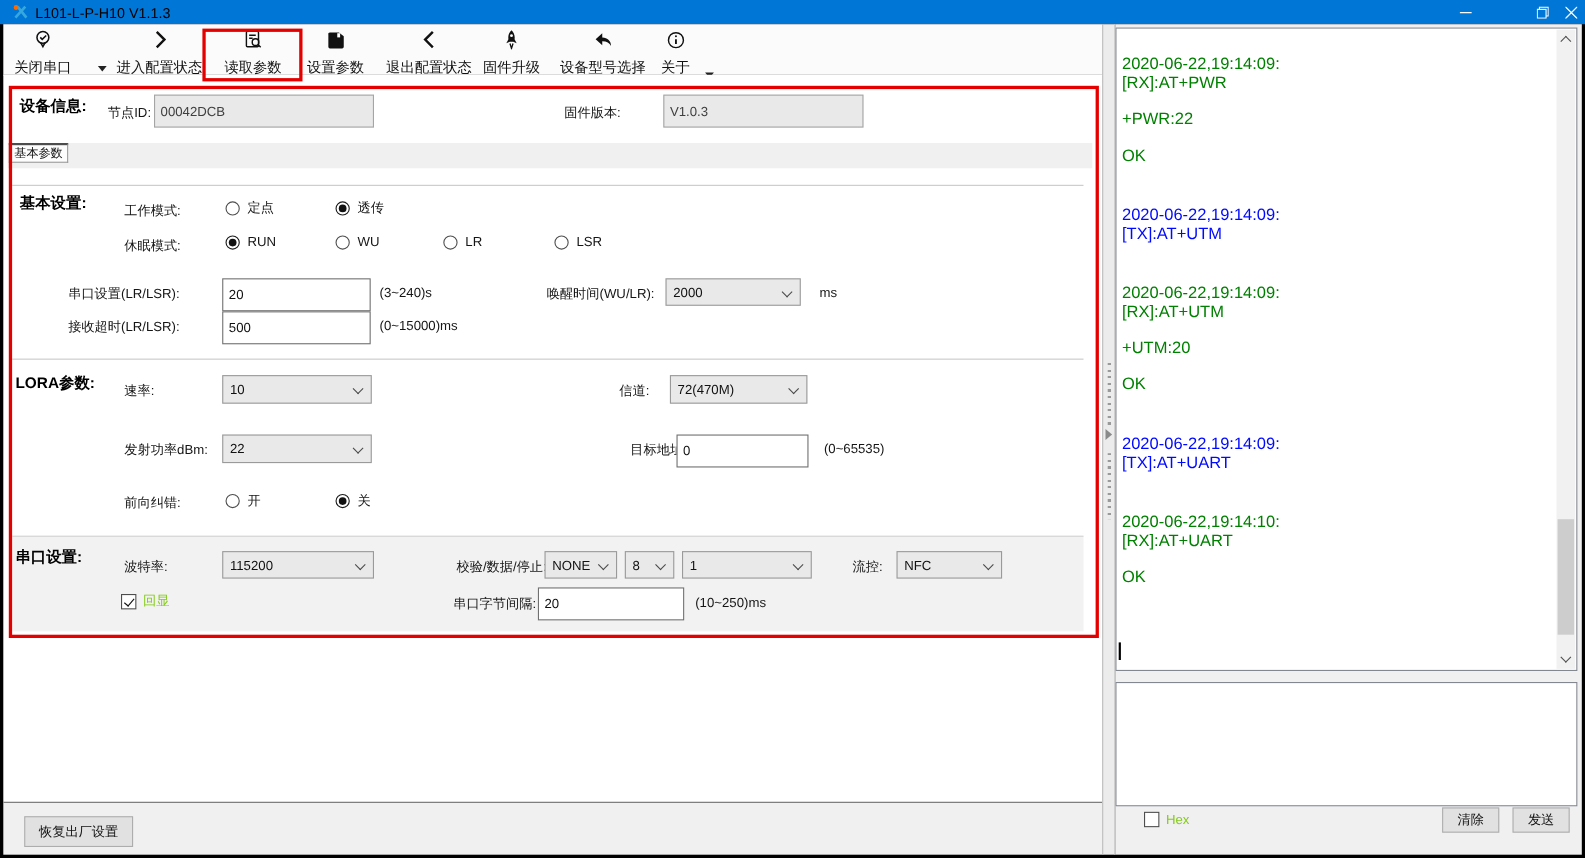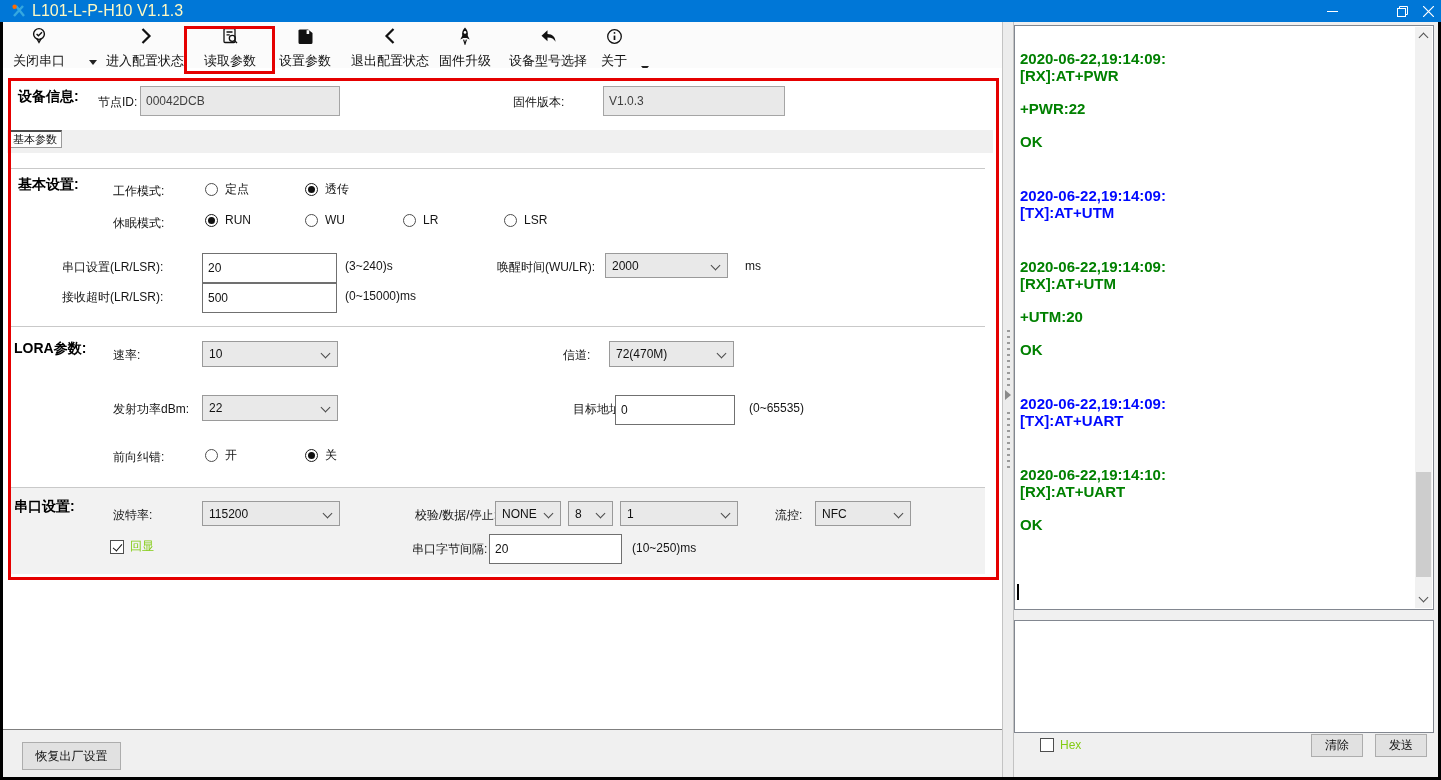--- a/index.html
+++ b/index.html
@@ -1,21 +1,21 @@
 <!DOCTYPE html>
 <html><head>
 <meta charset="utf-8">
 <style>
   html,body{margin:0;padding:0}
   body{width:1441px;height:780px;position:relative;background:#000;overflow:hidden;
        font-family:"Liberation Sans",sans-serif;-webkit-font-smoothing:antialiased}
   .abs{position:absolute}
   
   .titlebar{left:0;top:0;width:1441px;height:22px;background:#0077d7;display:flex;align-items:center}
-  .title-text{color:#fef9c3;font-size:16px;margin-left:8px}
+  .title-text{color:#000000;font-size:13px;margin-left:8px}
   .win-btn{position:absolute;top:0;width:40px;height:22px;display:flex;align-items:center;justify-content:center;color:#fff}
   
   .toolbar{left:3px;top:22px;width:999px;height:46px;background:#fbfbfb;border-bottom:1px solid #3c3c3c}
   .titem{position:absolute;top:1px;height:42px;display:flex;flex-direction:column;align-items:center;justify-content:space-between;padding-top:3px;cursor:default}
   .tlabel{font-size:13px;color:#111;white-space:nowrap;line-height:14px}
   .ticon{height:19px;display:flex;align-items:flex-end}
   .caret{position:absolute;width:0;height:0;border-left:4px solid transparent;border-right:4px solid transparent;border-top:5px solid #222}
   .redbox{position:absolute;border:3px solid #e50000;pointer-events:none;z-index:9}
   
   .leftpanel{left:3px;top:68px;width:999px;height:661px;background:#fff}
@@ -43,21 +43,21 @@
   .hline{position:absolute;height:1px;background:#c9c9c9}
   .graysec{position:absolute;background:#f2f2f2}
   .btn{position:absolute;background:#e1e1e1;border:1px solid #adadad;font-size:12px;color:#111;
        font-family:"Liberation Sans",sans-serif;display:flex;align-items:center;justify-content:center;cursor:default;box-sizing:border-box}
   .tabstrip{position:absolute;background:#f0f0f0}
   .tab{position:absolute;background:#fdfdfd;border:1px solid #9a9a9a;border-top:2px solid #4d4d4d;
        font-size:11px;color:#111;display:flex;align-items:center;justify-content:center;box-sizing:border-box}
   
   .logbox{left:1014px;top:25px;width:420px;height:585px;background:#fff;border:1px solid #828790;box-sizing:border-box;overflow:hidden}
   .logcontent{position:absolute;left:5px;top:24px;right:20px}
-  .log-entry{white-space:pre-line;font-weight:bold;font-size:15px;line-height:17px;color:#008000;margin-bottom:16px;font-family:"Liberation Sans",sans-serif}
+  .log-entry{white-space:pre-line;font-weight:normal;font-size:15px;line-height:17px;color:#008000;margin-bottom:16px;font-family:"Liberation Sans",sans-serif}
   .log-entry.blue{color:#0009ff}
   .log-entry.mt{padding-top:21px}
   .cursorbar{position:absolute;left:2px;width:2px;height:16px;background:#000}
   .sendbox{left:1014px;top:620px;width:420px;height:113px;background:#fff;border:1px solid #828790;box-sizing:border-box}
   
   .sb{position:absolute;top:1px;right:1px;width:17px;bottom:1px;background:#f1f1f1}
   .sb-btn{position:absolute;left:0;width:17px;height:17px;display:flex;align-items:center;justify-content:center}
   .sb-ch{width:6px;height:6px;border-right:1.4px solid #505050;border-bottom:1.4px solid #505050}
   .sb-thumb{position:absolute;left:1px;width:15px;background:#cdcdcd}
 </style>

